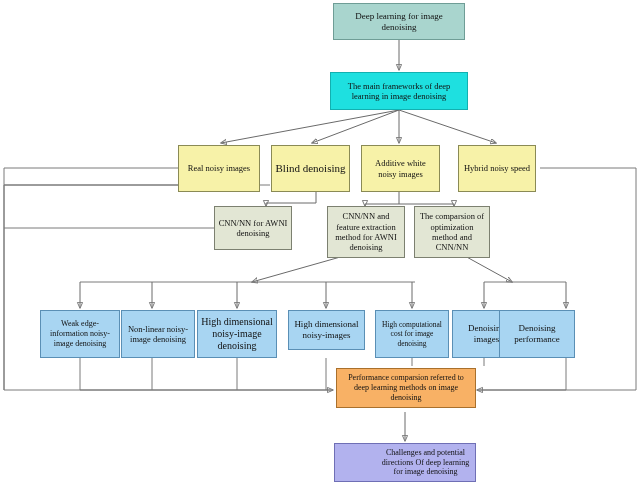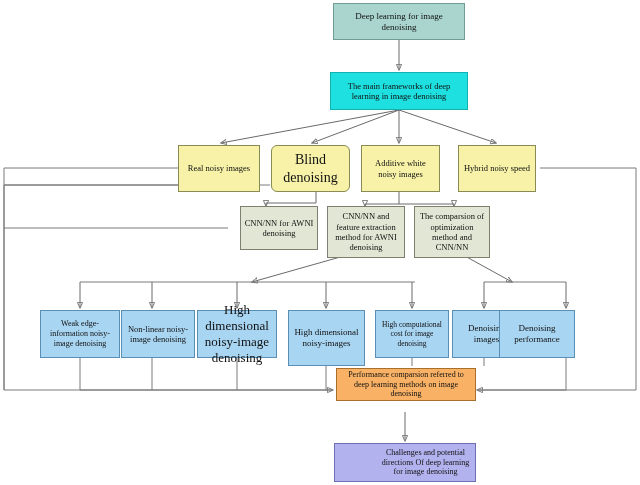--- a/index.html
+++ b/index.html
@@ -105,63 +105,63 @@
     <span>Deep learning for image denoising</span>
   </div>
 
   <div class="node n-cyan" style="left:330px;top:72px;width:138px;height:38px;font-size:8.5px;">
     <span>The main frameworks of deep learning in  image denoising</span>
   </div>
 
   <div class="node n-yellow" style="left:178px;top:145px;width:82px;height:47px;font-size:8.5px;">
     <span>Real noisy images</span>
   </div>
-  <div class="node n-yellow" style="left:271px;top:145px;width:79px;height:47px;font-size:14px;border-radius:6px;">
+  <div class="node n-yellow" style="left:271px;top:145px;width:79px;height:47px;font-size:11px;">
     <span>Blind denoising</span>
   </div>
   <div class="node n-yellow" style="left:361px;top:145px;width:79px;height:47px;font-size:8.5px;">
     <span>Additive white noisy images</span>
   </div>
   <div class="node n-yellow" style="left:458px;top:145px;width:78px;height:47px;font-size:8.5px;">
     <span>Hybrid noisy speed</span>
   </div>
 
-  <div class="node n-green" style="left:240px;top:206px;width:78px;height:44px;font-size:8.5px;">
+  <div class="node n-green" style="left:214px;top:206px;width:78px;height:44px;font-size:8.5px;">
     <span>CNN/NN for AWNI denoising</span>
   </div>
   <div class="node n-green" style="left:327px;top:206px;width:78px;height:52px;font-size:8.5px;">
     <span>CNN/NN and feature extraction method for AWNI denoising</span>
   </div>
   <div class="node n-green" style="left:414px;top:206px;width:76px;height:52px;font-size:8.5px;">
     <span>The comparsion of optimization method and CNN/NN</span>
   </div>
 
   <div class="node n-blue" style="left:121px;top:310px;width:74px;height:48px;font-size:8.5px;">
     <span>Non-linear noisy-image denoising</span>
   </div>
   <div class="node n-blue" style="left:40px;top:310px;width:80px;height:48px;font-size:8px;">
     <span>Weak edge-information noisy-image denoising</span>
   </div>
-  <div class="node n-blue" style="left:197px;top:310px;width:80px;height:48px;font-size:13px;">
+  <div class="node n-blue" style="left:197px;top:310px;width:80px;height:48px;font-size:10px;">
     <span>High dimensional noisy-image denoising</span>
   </div>
-  <div class="node n-blue" style="left:288px;top:310px;width:77px;height:56px;font-size:9px;">
+  <div class="node n-blue" style="left:288px;top:310px;width:77px;height:40px;font-size:9px;">
     <span>High dimensional noisy-images</span>
   </div>
   <div class="node n-blue" style="left:375px;top:310px;width:74px;height:48px;font-size:7.5px;">
     <span>High computational cost for image denoising</span>
   </div>
   <div class="node n-blue" style="left:452px;top:310px;width:69px;height:48px;font-size:9px;">
     <span>Denoising images</span>
   </div>
   <div class="node n-blue" style="left:499px;top:310px;width:76px;height:48px;font-size:9px;">
     <span>Denoising performance</span>
   </div>
 
-  <div class="node n-orange" style="left:336px;top:368px;width:140px;height:33px;font-size:8px;">
+  <div class="node n-orange" style="left:336px;top:368px;width:140px;height:40px;font-size:8px;">
     <span>Performance comparsion referred to deep learning methods on image denoising</span>
   </div>
 
   <div class="node n-purple" style="left:334px;top:443px;width:142px;height:39px;font-size:8px;padding-left:44px;">
     <span>Challenges and potential directions Of deep learning for image denoising</span>
   </div>
 
 </div>
 
 </body></html>

